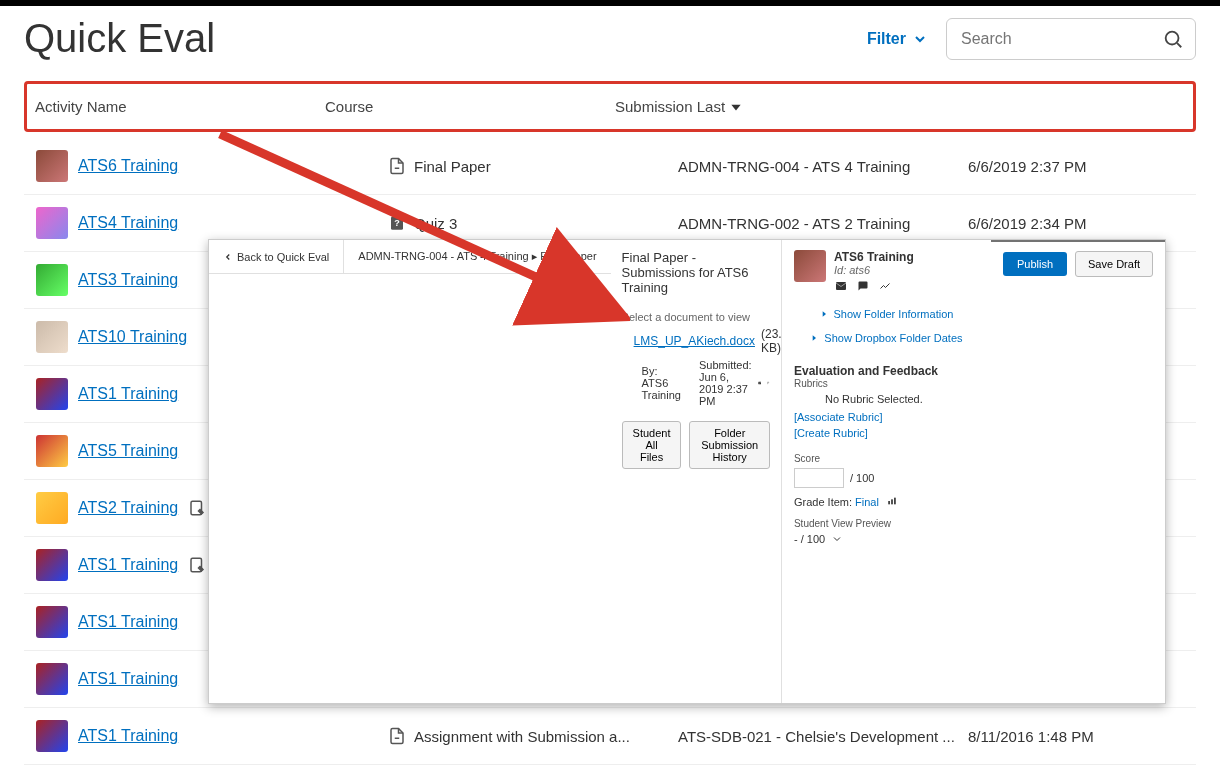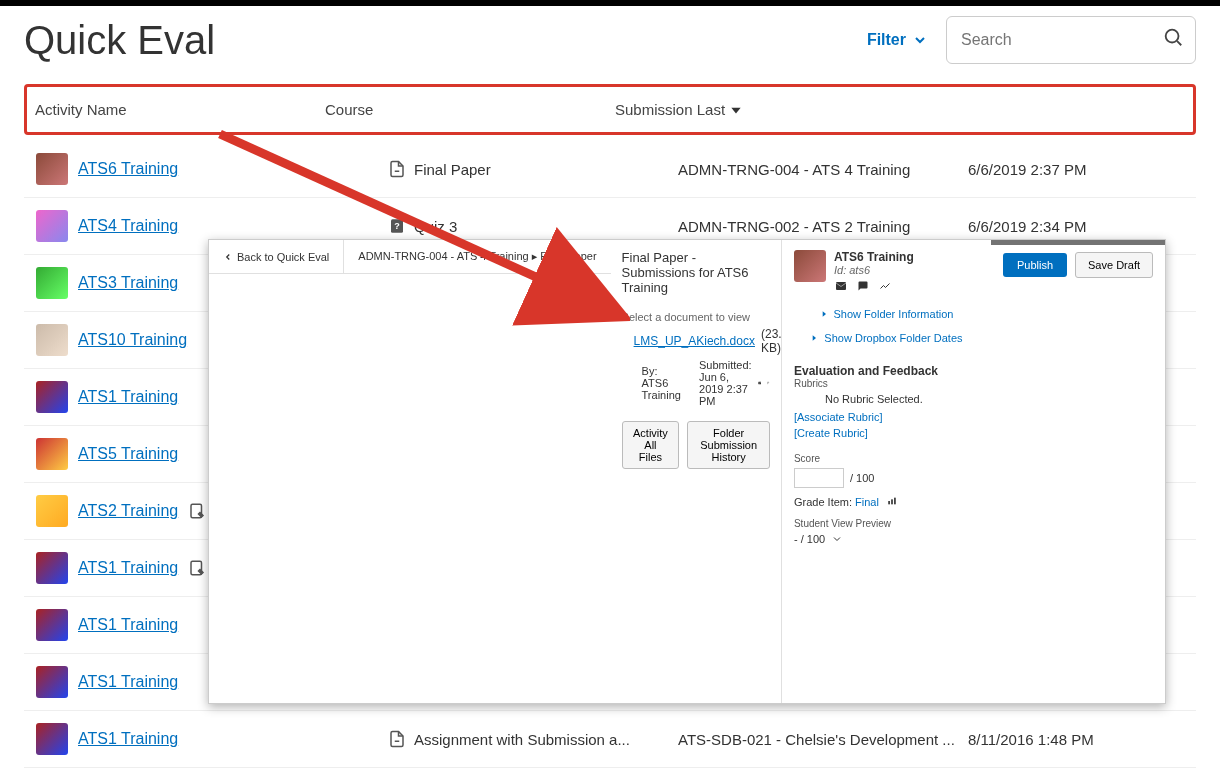--- a/index.html
+++ b/index.html
@@ -3,21 +3,21 @@
 <meta charset="utf-8">
 <style>
   * { box-sizing: border-box; margin: 0; padding: 0; }
   body { font-family: -apple-system, BlinkMacSystemFont, "Segoe UI", Arial, sans-serif; font-size: 14px; color: #333; background: #fff; width: 1220px; height: 771px; overflow: hidden; position: relative; border-top: 6px solid #000; }
   .container { padding: 10px 24px 0 24px; }
   .header-row { display: flex; align-items: center; justify-content: space-between; margin-bottom: 20px; }
   .page-title { font-size: 40px; font-weight: 300; color: #333; }
   .header-right { display: flex; align-items: center; gap: 18px; }
   .filter-link { color: #006fbf; font-size: 16px; font-weight: 600; display: flex; align-items: center; gap: 6px; cursor: pointer; }
   .search-box { position: relative; }
-  .search-box input { width: 250px; height: 48px; border: 1px solid #ccc; border-radius: 6px; padding: 0 40px 0 14px; font-size: 16px; }
+  .search-box input { width: 250px; height: 42px; border: 1px solid #ccc; border-radius: 6px; padding: 0 40px 0 14px; font-size: 16px; }
   .search-box .sicon { position: absolute; right: 12px; top: 10px; color: #555; }
   .table-header { display: flex; align-items: center; padding: 14px 8px; border: 3px solid #d8362a; border-radius: 4px; margin-bottom: 6px; }
   .col-name  { flex: 0 0 356px; padding-left: 4px; }
   .col-activity { flex: 0 0 290px; }
   .col-course { flex: 0 0 290px; }
   .col-date { flex: 1; display: flex; align-items: center; gap: 4px; }
   .table-header span { color: #444; font-size: 15px; }
   .row { display: flex; align-items: center; padding: 12px 8px; border-bottom: 1px solid #eee; min-height: 54px; }
   .row .col-name { display: flex; align-items: center; gap: 10px; }
   .avatar { width: 32px; height: 32px; border-radius: 3px; flex-shrink: 0; }
@@ -44,21 +44,21 @@
   .side-user { display: flex; gap: 8px; margin-bottom: 10px; }
   .side-user .avatar { width: 32px; height: 32px; }
   .side-user .uname { font-weight: 600; font-size: 12px; }
   .side-user .uid { font-style: italic; color: #666; }
   .side-icons { display: flex; gap: 8px; margin-top: 4px; }
   .side-expand { display: flex; align-items: center; gap: 6px; color: #006fbf; padding: 6px 0; cursor: pointer; font-size: 11px; justify-content: center; }
   .side-section-title { font-weight: 600; font-size: 12px; margin: 14px 0 0; }
   .side-sub { font-size: 10px; color: #555; margin-bottom: 4px; }
   .side-link { color: #006fbf; font-size: 11px; display: block; margin-bottom: 4px; cursor: pointer; }
   .score-input { width: 50px; height: 20px; border: 1px solid #ccc; margin-right: 2px; }
-  .panel-footer { height: 45px; border-top: 5px solid #737373; display: flex; align-items: center; justify-content: flex-end; padding: 12px 12px; gap: 8px; }
+  .panel-footer { height: 45px; border-top: 2px solid #737373; display: flex; align-items: center; justify-content: flex-end; padding: 12px 12px; gap: 8px; }
   .btn-publish { background: #006fbf; color: #fff; border: none; padding: 6px 14px; font-size: 11px; border-radius: 3px; cursor: pointer; }
   .btn-savedraft { background: #f5f5f5; border: 1px solid #bbb; padding: 6px 12px; font-size: 11px; border-radius: 3px; cursor: pointer; }
   ::-webkit-scrollbar { width: 6px; }
   ::-webkit-scrollbar-thumb { background: #bbb; border-radius: 3px; }
 </style>
 </head>
 <body>
 
 <div class="container">
 
@@ -340,21 +340,21 @@
         <span>Submitted: Jun 6, 2019 2:37 PM</span>
         <svg width="12" height="10" viewBox="0 0 24 24" fill="#333">
             <rect x="2" y="4" width="20" height="16" rx="2"></rect>
             <polyline points="2,6 12,13 22,6" fill="none" stroke="#fff" stroke-width="2"></polyline>
           </svg>
         <svg width="10" height="10" viewBox="0 0 24 24" fill="none" stroke="#333" stroke-width="2">
             <path d="M4 22V4h12l-2 4 2 4H4"></path>
           </svg>
       </div>
       <div class="panel-buttons">
-        <button>Activity All Files</button>
+        <button>Student All Files</button>
         <button>Folder Submission History</button>
       </div>
     </div>
     <div class="panel-side">
       <div class="side-user">
         <div class="avatar" style="background:linear-gradient(135deg,#8b4a3a,#c77)"></div>
         <div>
           <div class="uname">ATS6 Training</div>
           <div class="uid">Id: ats6</div>
           <div class="side-icons">

